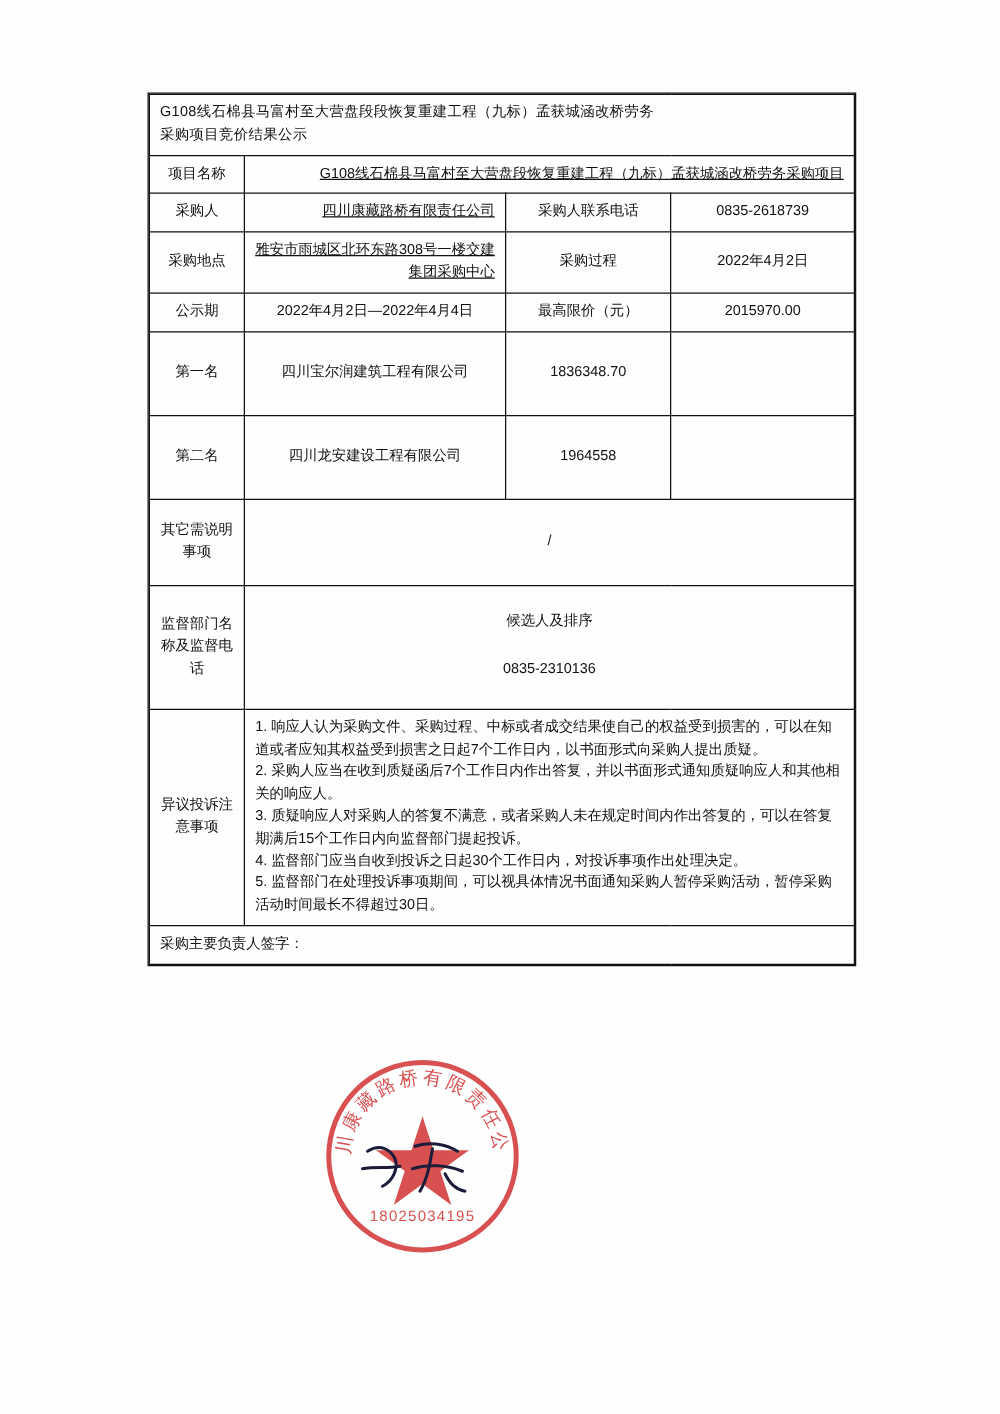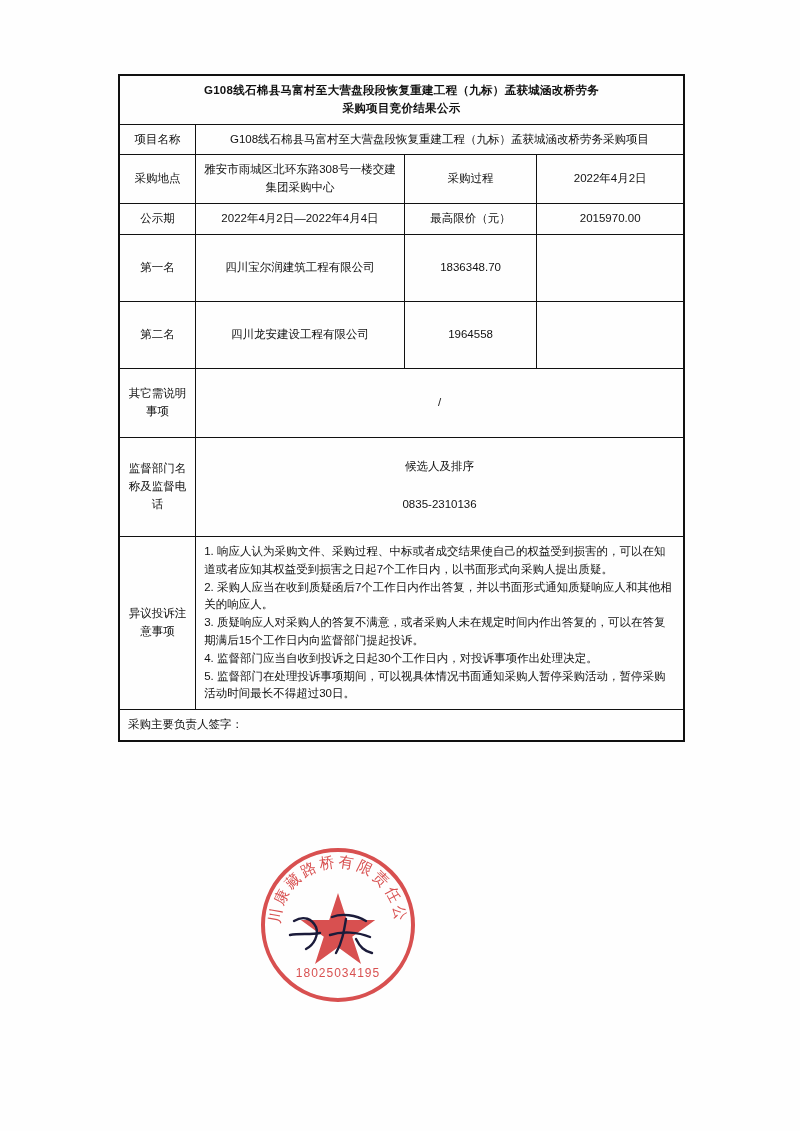--- a/index.html
+++ b/index.html
@@ -40,28 +40,28 @@
     border: 1px solid #111;
     padding: 6px 8px;
     font-size: 11.5px;
     line-height: 1.55;
     vertical-align: middle;
     color: #111;
   }
   .title-cell {
     border: 1px solid #111;
     padding: 18px 26px 20px 26px;
-    text-align: center;
-    font-weight: bold;
+    text-align: left;
+    font-weight: normal;
     font-size: 15.5px;
     line-height: 1.65;
     letter-spacing: 0.3px;
   }
   .c { text-align: center; }
-  .l { text-align: center; }
+  .l { text-align: right; text-decoration: underline; }
   .lbl { text-align: center; margin-top: 44px; }
   .tall { height: 44px; }
   .note-cell {
     font-size: 11px;
     line-height: 1.72;
     text-align: left;
     padding: 10px 10px 12px 12px;
   }
   .note-cell p { margin: 0; }
   .sign-cell {
@@ -118,20 +118,26 @@
           <div>G108线石棉县马富村至大营盘段段恢复重建工程（九标）孟获城涵改桥劳务</div>
           <div>采购项目竞价结果公示</div>
         </td>
       </tr>
 
       <tr>
         <td class="lbl">项目名称</td>
         <td class="l" colspan="3">G108线石棉县马富村至大营盘段恢复重建工程（九标）孟获城涵改桥劳务采购项目</td>
       </tr>
 
+      <tr>
+        <td class="lbl">采购人</td>
+        <td class="l">四川康藏路桥有限责任公司</td>
+        <td class="c">采购人联系电话</td>
+        <td class="c">0835-2618739</td>
+      </tr>
 
       <tr>
         <td class="lbl">采购地点</td>
         <td class="l">雅安市雨城区北环东路308号一楼交建集团采购中心</td>
         <td class="c">采购过程</td>
         <td class="c">2022年4月2日</td>
       </tr>
 
       <tr>
         <td class="lbl">公示期</td>

